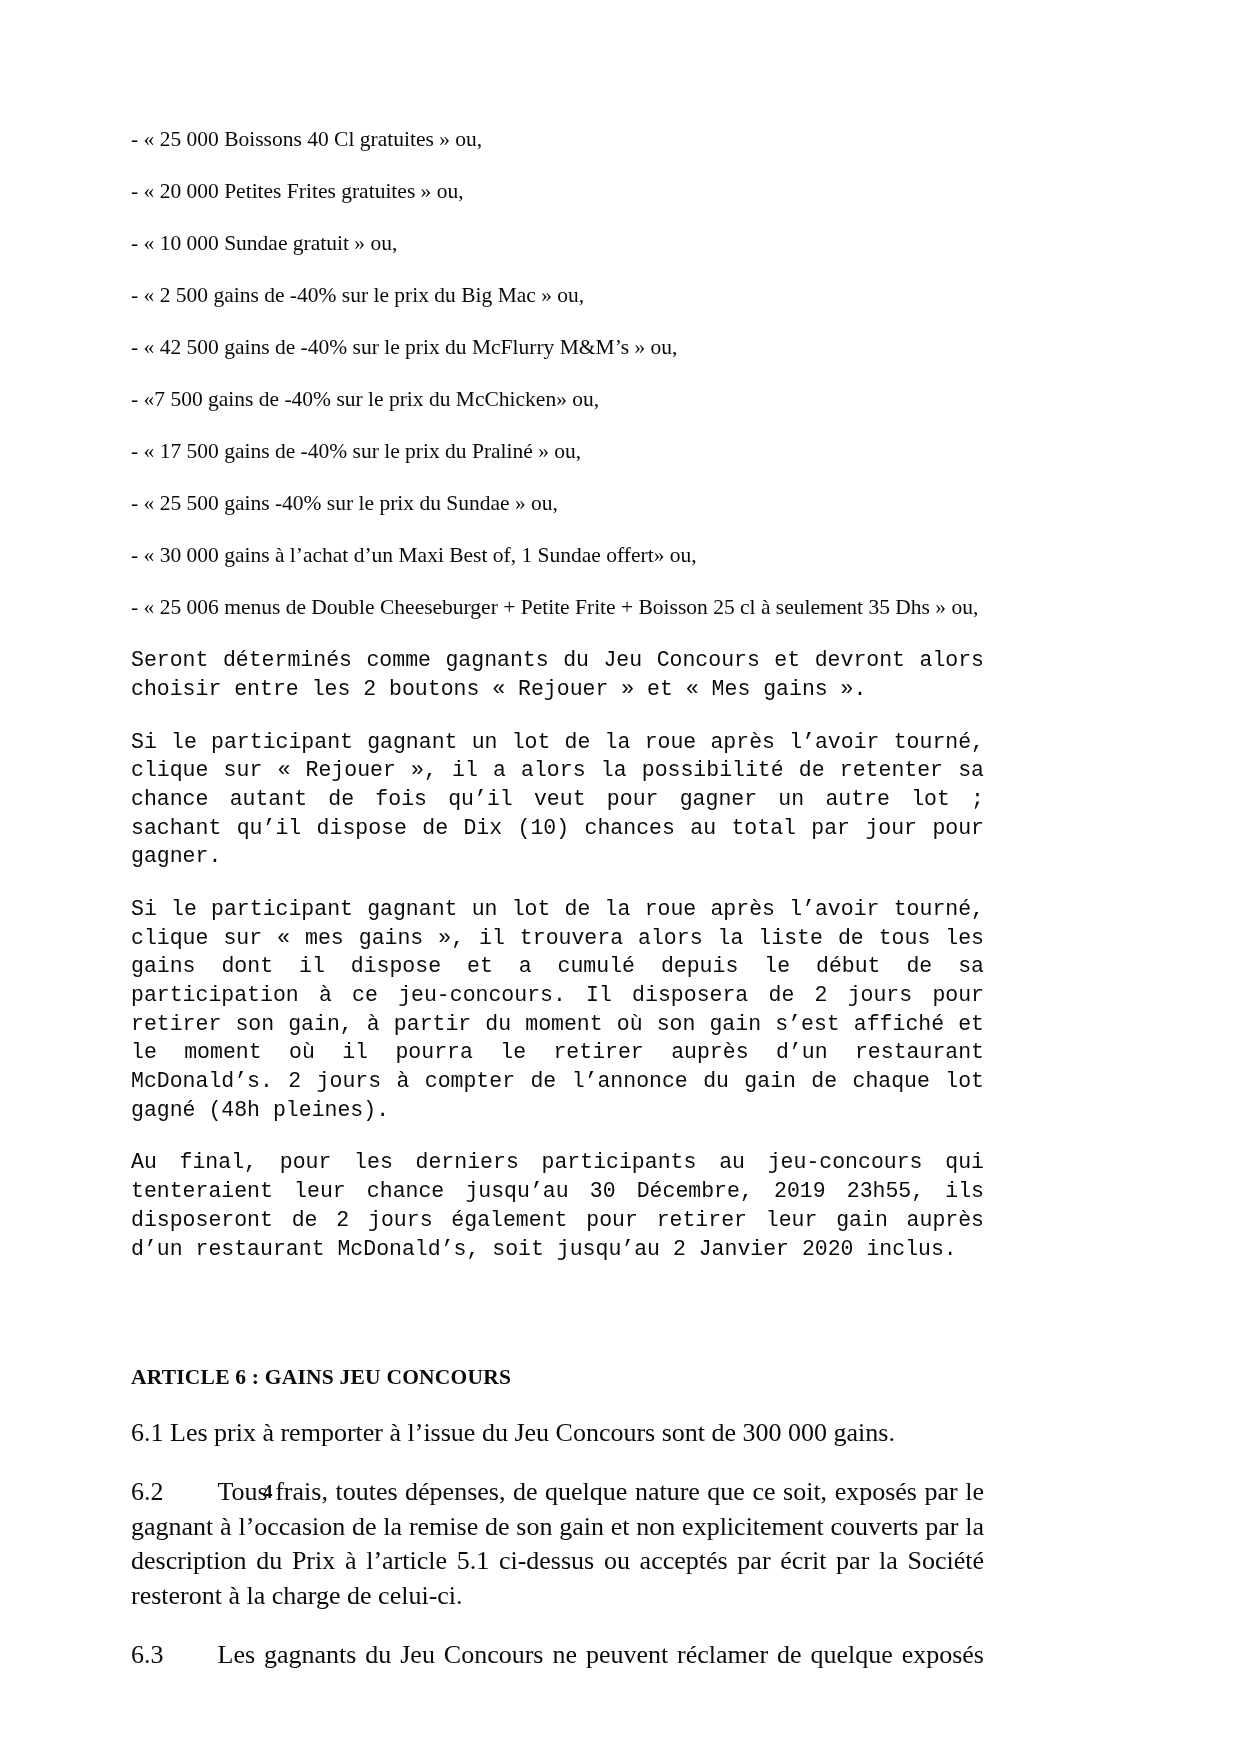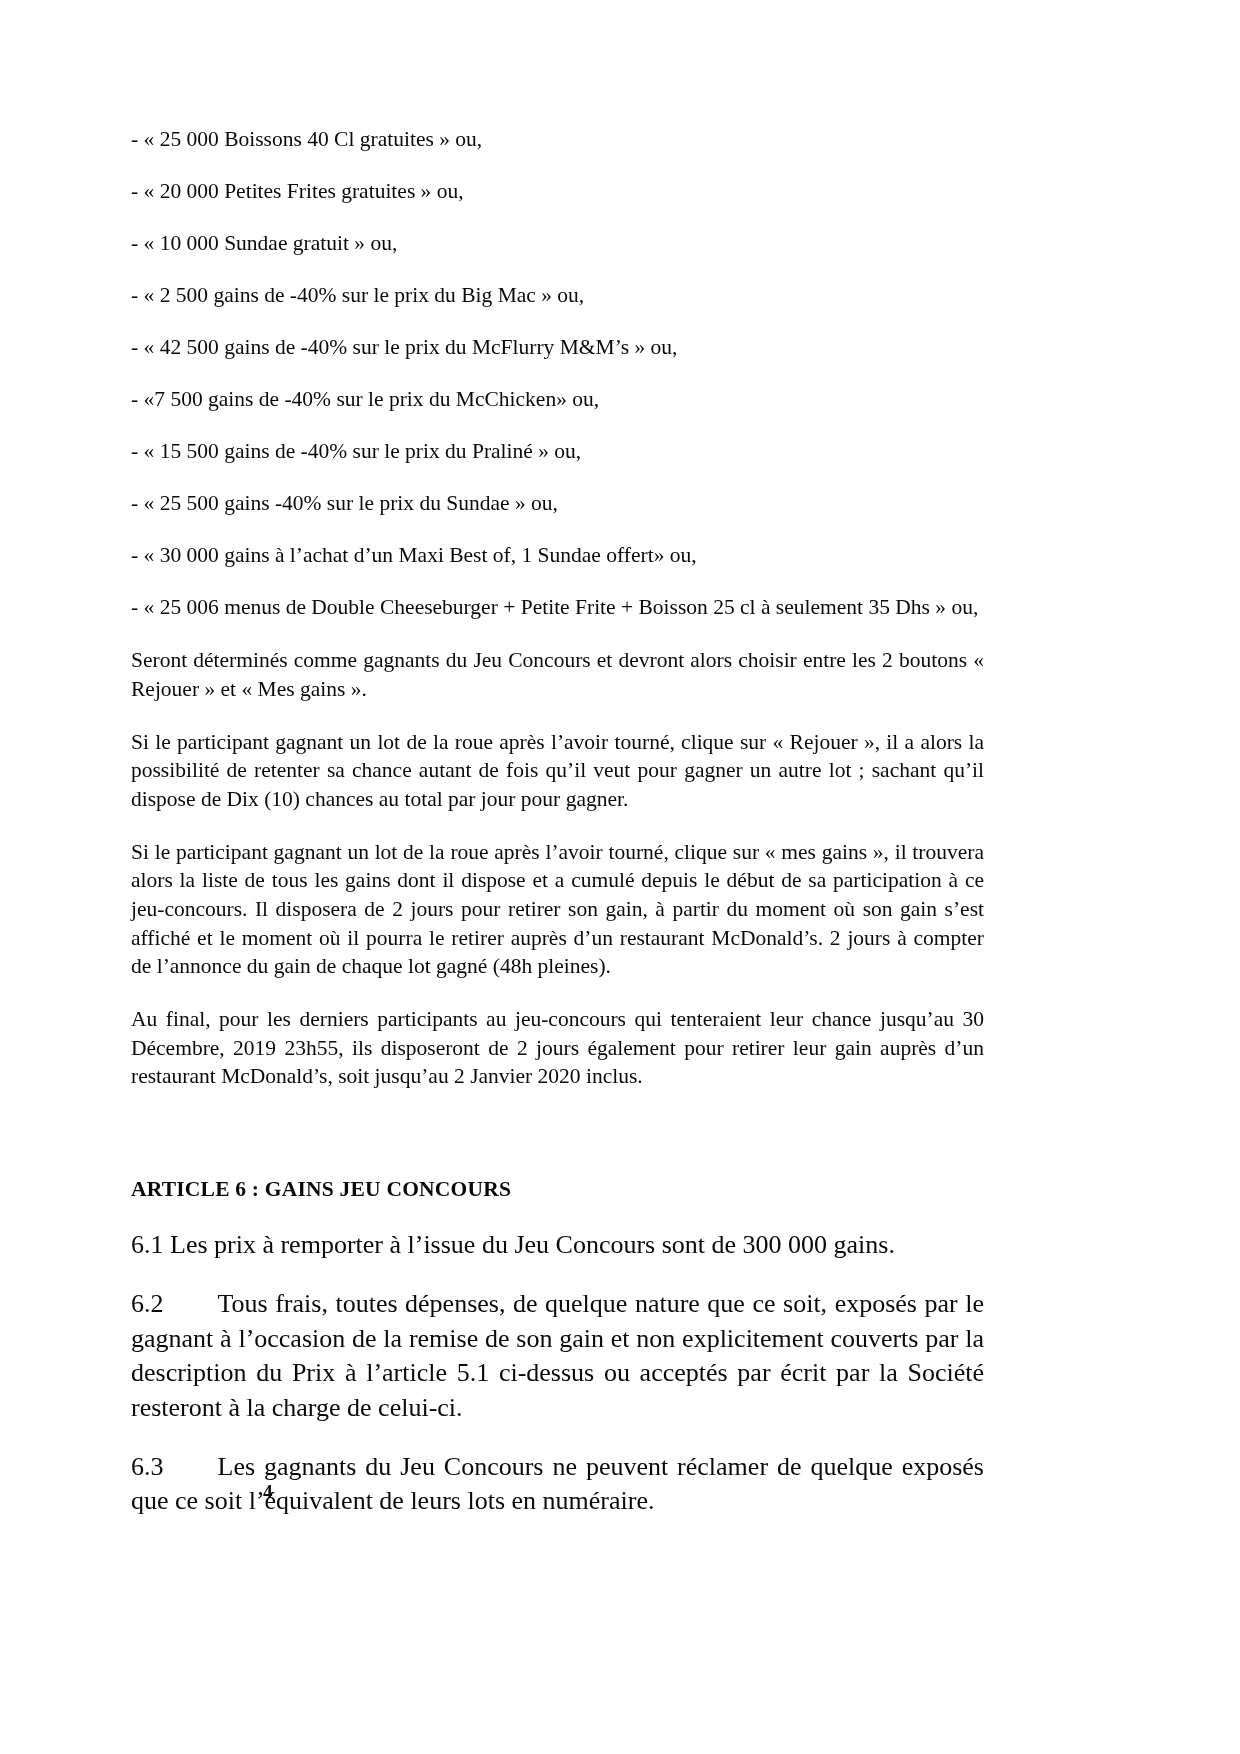--- a/index.html
+++ b/index.html
@@ -29,29 +29,30 @@
     margin: 0 0 24.5px 0;
     text-align: left;
     white-space: nowrap;
   }
   .para {
     font-size: 21.5px;
     line-height: 1.335;
     margin: 0 0 24px 0;
     text-align: justify;
     text-justify: inter-word;
+    font-family: Liberation Mono, monospace;
   }
   .spacer-lg {
     height: 62px;
   }
   .heading {
     font-size: 21.5px;
     font-weight: bold;
     letter-spacing: 0.01em;
-    margin: 0 0 26px 0;
+    margin: 16px 0 26px 0;
     text-align: left;
   }
   .clause {
     font-size: 26px;
     line-height: 1.335;
     margin: 0 0 24px 0;
     text-align: justify;
   }
   .clause .num-gap {
     display: inline-block;
@@ -74,21 +75,21 @@
 
   <div class="content">
 
     <div>
       <p class="bullet-line">- « 25 000 Boissons 40 Cl gratuites » ou,</p>
       <p class="bullet-line">- « 20 000 Petites Frites gratuites » ou,</p>
       <p class="bullet-line">- « 10 000 Sundae gratuit » ou,</p>
       <p class="bullet-line">- « 2 500 gains de -40% sur le prix du Big Mac » ou,</p>
       <p class="bullet-line">- « 42 500 gains de -40% sur le prix du McFlurry M&amp;M’s » ou,</p>
       <p class="bullet-line">- «7 500 gains de -40% sur le prix du McChicken» ou,</p>
-      <p class="bullet-line">- « 15 500 gains de -40% sur le prix du Praliné » ou,</p>
+      <p class="bullet-line">- « 17 500 gains de -40% sur le prix du Praliné » ou,</p>
       <p class="bullet-line">- « 25 500 gains -40% sur le prix du Sundae » ou,</p>
       <p class="bullet-line">- « 30 000 gains à l’achat d’un Maxi Best of, 1 Sundae offert» ou,</p>
       <p class="bullet-line">- « 25 006 menus de Double Cheeseburger + Petite Frite + Boisson 25 cl à seulement 35 Dhs » ou,</p>
     </div>
 
     <div>
       <p class="para">Seront déterminés comme gagnants du Jeu Concours et devront alors choisir entre les 2 boutons « Rejouer » et « Mes gains ».</p>
       <p class="para">Si le participant gagnant un lot de la roue après l’avoir tourné, clique sur « Rejouer », il a alors la possibilité de retenter sa chance autant de fois qu’il veut pour gagner un autre lot ; sachant qu’il dispose de Dix (10) chances au total par jour pour gagner.</p>
       <p class="para">Si le participant gagnant un lot de la roue après l’avoir tourné, clique sur « mes gains », il trouvera alors la liste de tous les gains dont il dispose et a cumulé depuis le début de sa participation à ce jeu-concours. Il disposera de 2 jours pour retirer son gain, à partir du moment où son gain s’est affiché et le moment où il pourra le retirer auprès d’un restaurant McDonald’s. 2 jours à compter de l’annonce du gain de chaque lot gagné (48h pleines).</p>
       <p class="para">Au final, pour les derniers participants au jeu-concours qui tenteraient leur chance jusqu’au 30 Décembre, 2019 23h55, ils disposeront de 2 jours également pour retirer leur gain auprès d’un restaurant McDonald’s, soit jusqu’au 2 Janvier 2020 inclus.</p>

